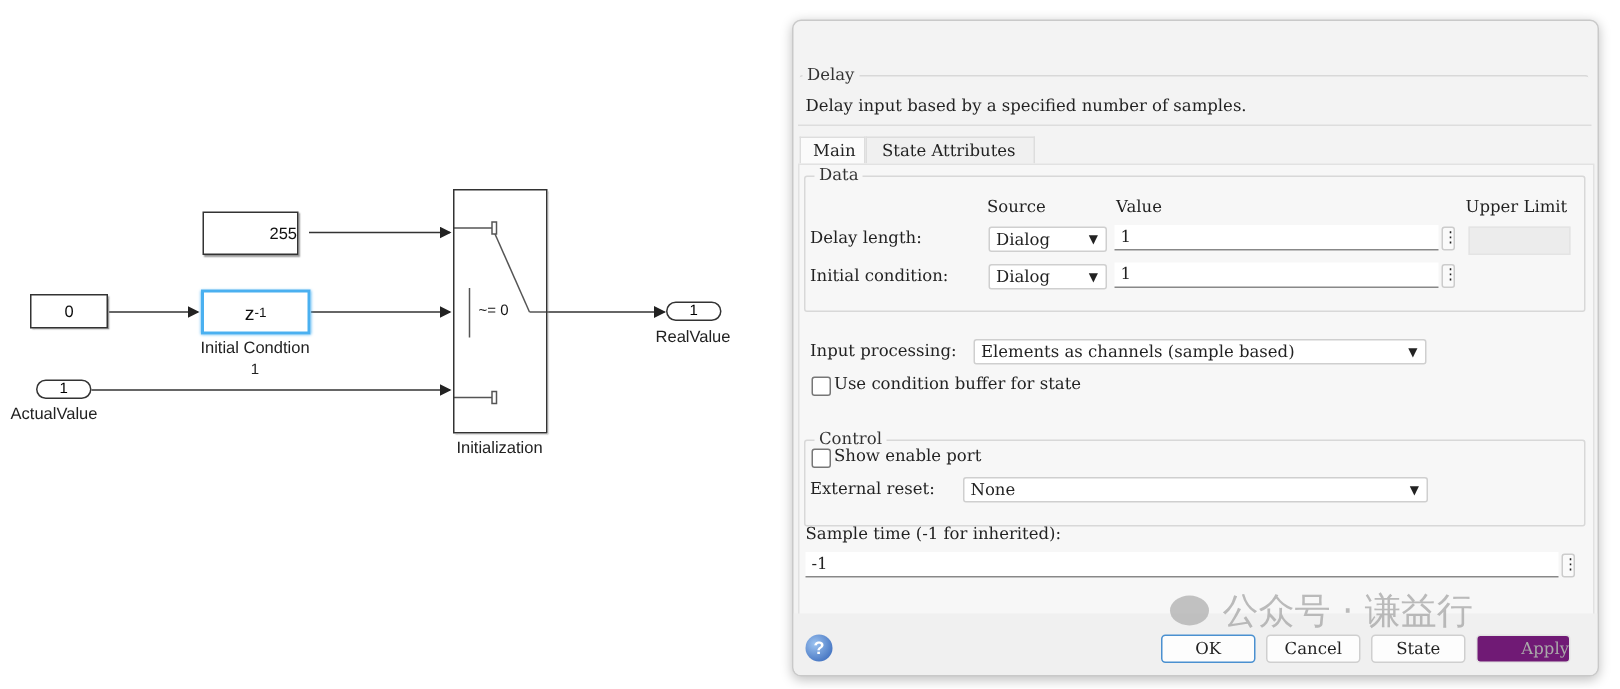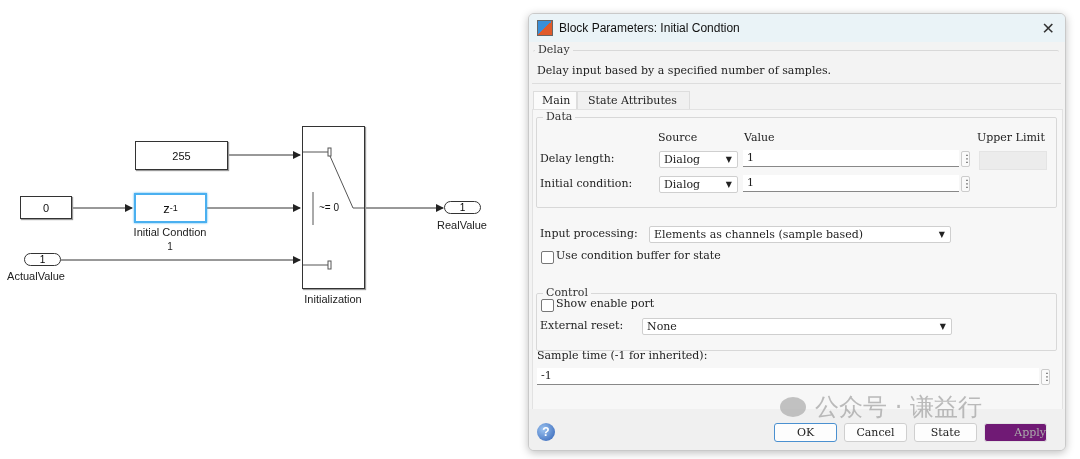--- a/index.html
+++ b/index.html
@@ -49,21 +49,21 @@
 
     <line x1="302" y1="152" x2="328" y2="152" stroke="#555"></line>
     <rect x="328" y="148" width="3" height="8" fill="#fff" stroke="#555"></rect>
     <line x1="330" y1="156" x2="353" y2="208" stroke="#555"></line>
     <line x1="353" y1="208" x2="365" y2="208" stroke="#555"></line>
     <line x1="313" y1="192" x2="313" y2="225" stroke="#555"></line>
     <line x1="302" y1="265" x2="328" y2="265" stroke="#555"></line>
     <rect x="328" y="261" width="3" height="8" fill="#fff" stroke="#555"></rect>
   </svg>
 
-  <div class="blk" style="left:135px;top:141px;width:93px;height:29px;">
+  <div class="blk" style="left:135px;top:141px;width:64px;height:29px;justify-content:flex-end;">
       <span>255</span>
     </div>
 
   <div class="blk" style="left:20px;top:196px;width:52px;height:23px;">
       <span>0</span>
     </div>
 
   <div class="blk" style="left:134px;top:193px;width:73px;height:30px;border:2px solid #4ab0f0;box-shadow:0 0 2px #4ab0f0;font-size:13px;">
     <span>z</span>
       <sup style="font-size:9px;">-1</sup>
@@ -81,25 +81,20 @@
   </div>
   <div class="lbl" style="left:333px;top:293px;">Initialization</div>
 
   <div class="port" style="left:444px;top:201px;width:37px;">
       <span>1</span>
     </div>
   <div class="lbl" style="left:462px;top:219px;">RealValue</div>
 </div>
 
 <div class="dlg">
-  <div class="titlebar">
-    <span class="appicon"></span>
-    <span>Block Parameters: Initial Condtion</span>
-    <span class="closex">✕</span>
-  </div>
 
   <div class="grp" style="left:4px;top:36px;width:526px;height:33px;border-left:none;border-right:none;border-bottom:none;">
     <span class="grp-title" style="left:2px;">Delay</span>
   </div>
   <div class="tx" style="left:8px;top:50px;">Delay input based by a specified number of samples.</div>
 
   <div style="position:absolute;left:3px;top:69px;width:529px;height:1px;background:#ddd;"></div>
   <div class="tab" style="left:4px;top:77px;width:44px;padding-left:8px;background:#fbfbfb;border:1px solid #ddd;border-bottom:none;">Main</div>
   <div class="tab" style="left:48px;top:77px;width:113px;padding-left:10px;background:#f0f0f0;border:1px solid #ddd;border-bottom:none;">State Attributes</div>
 

